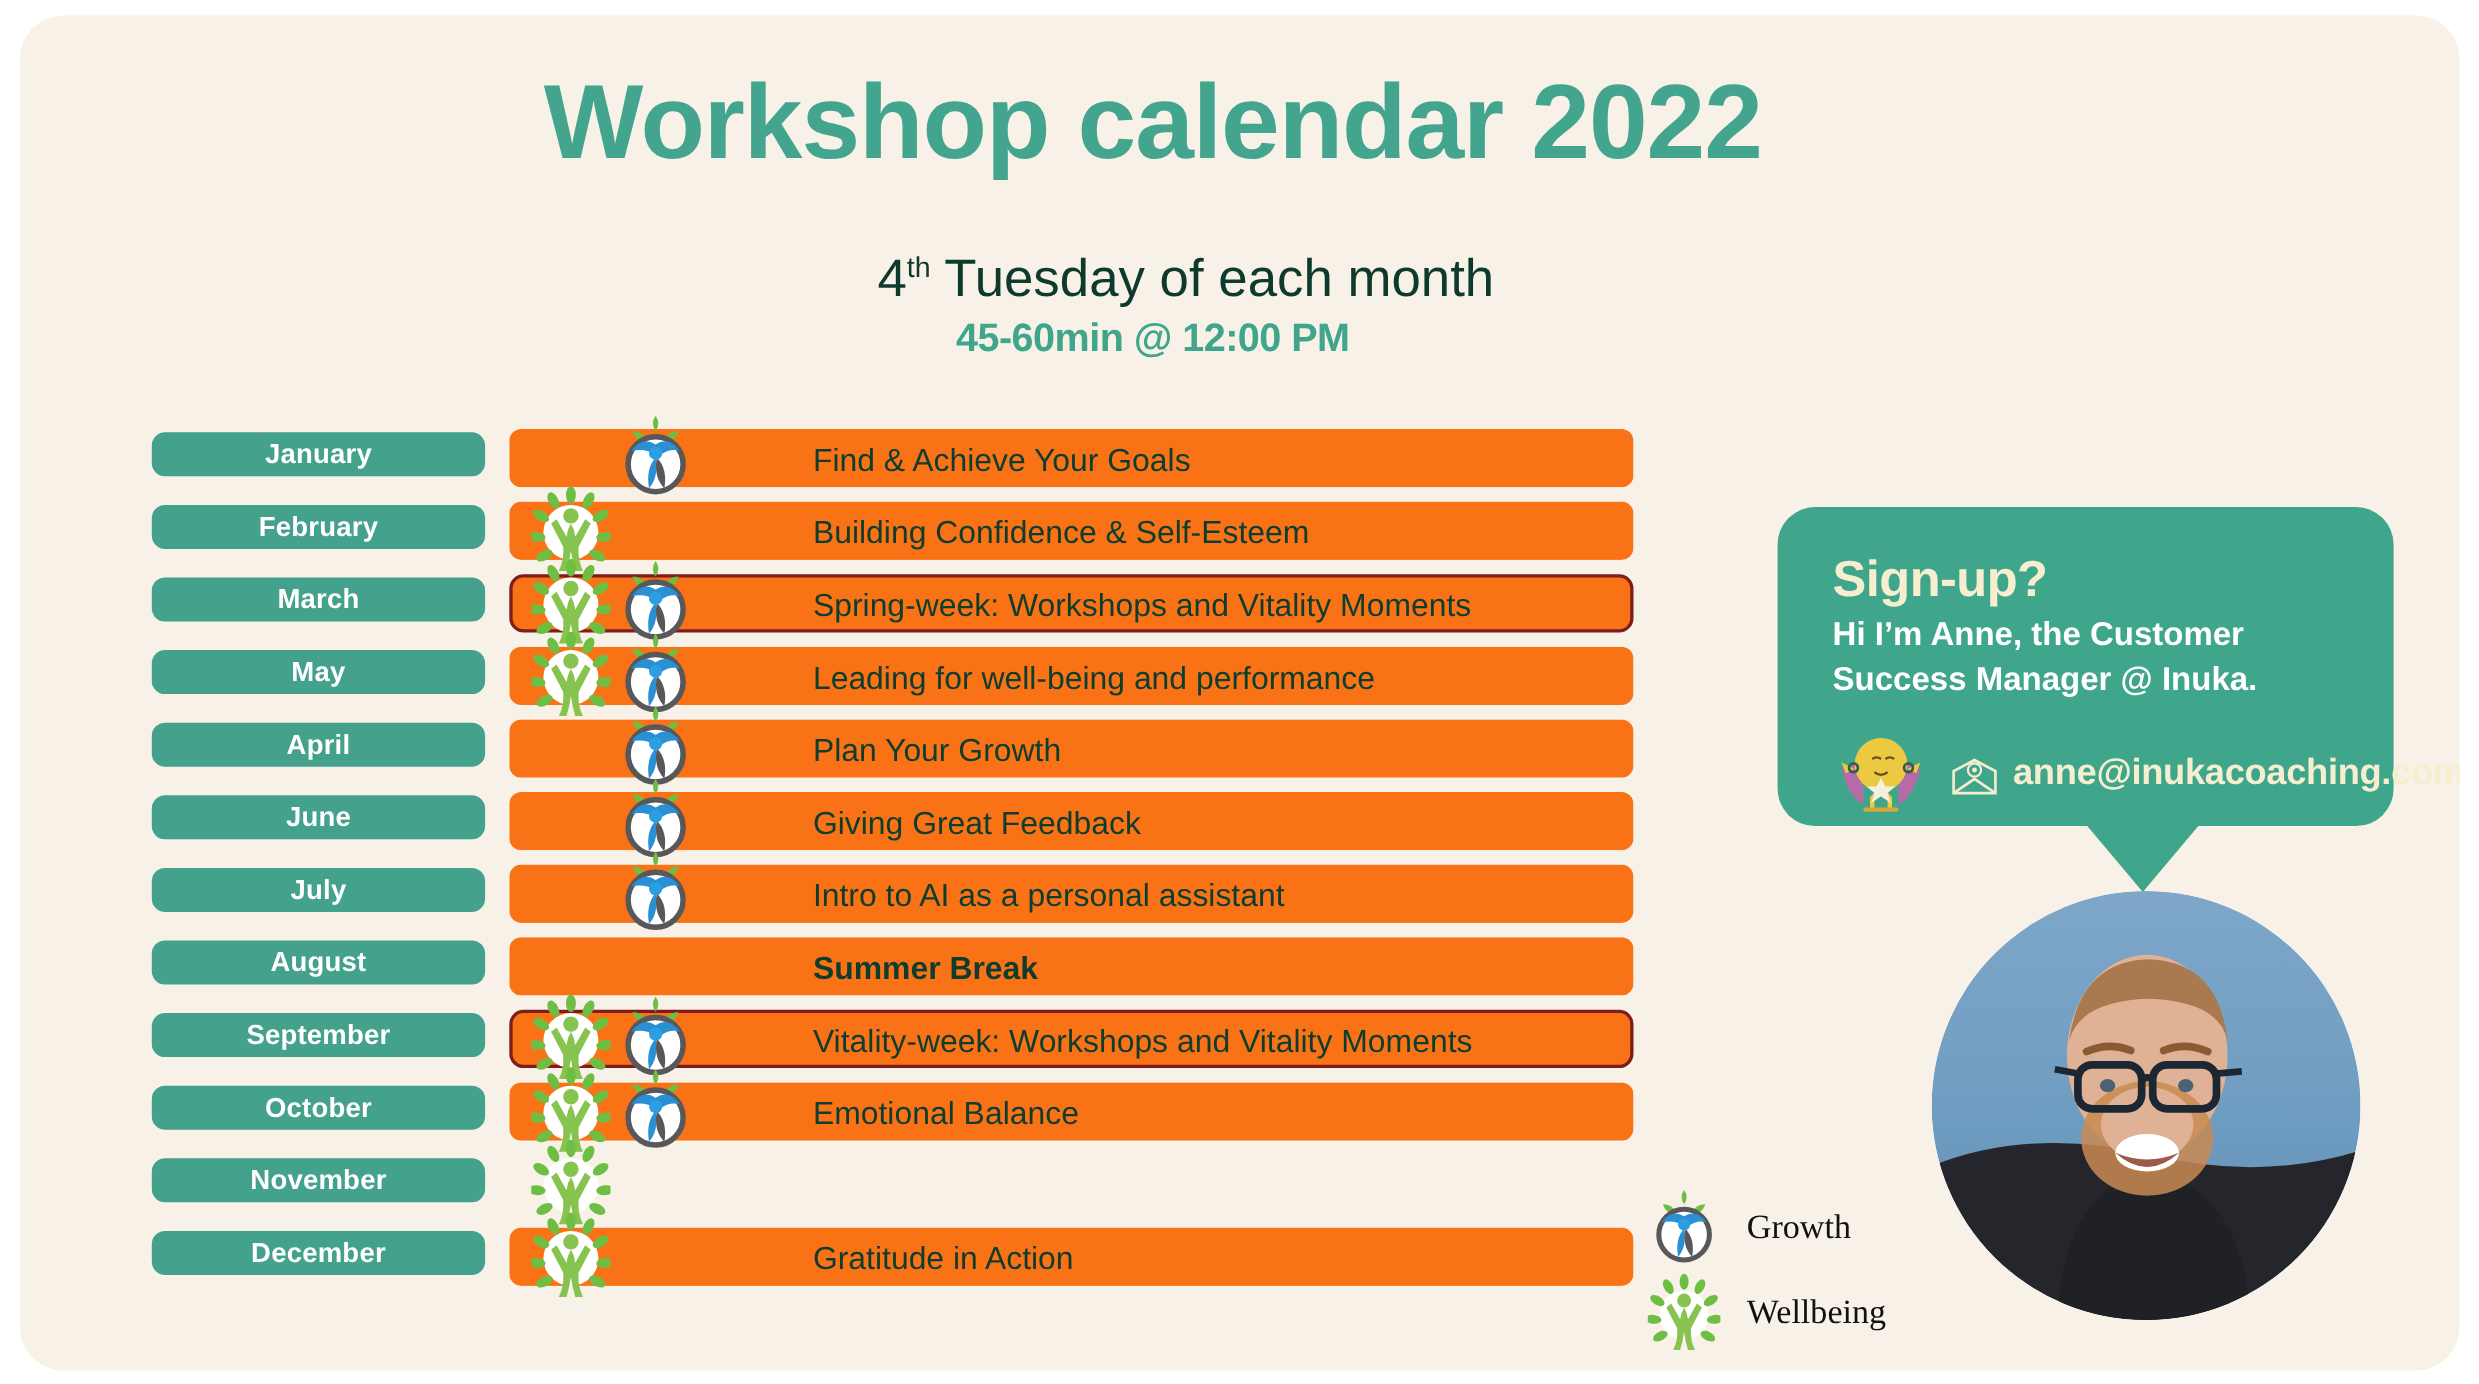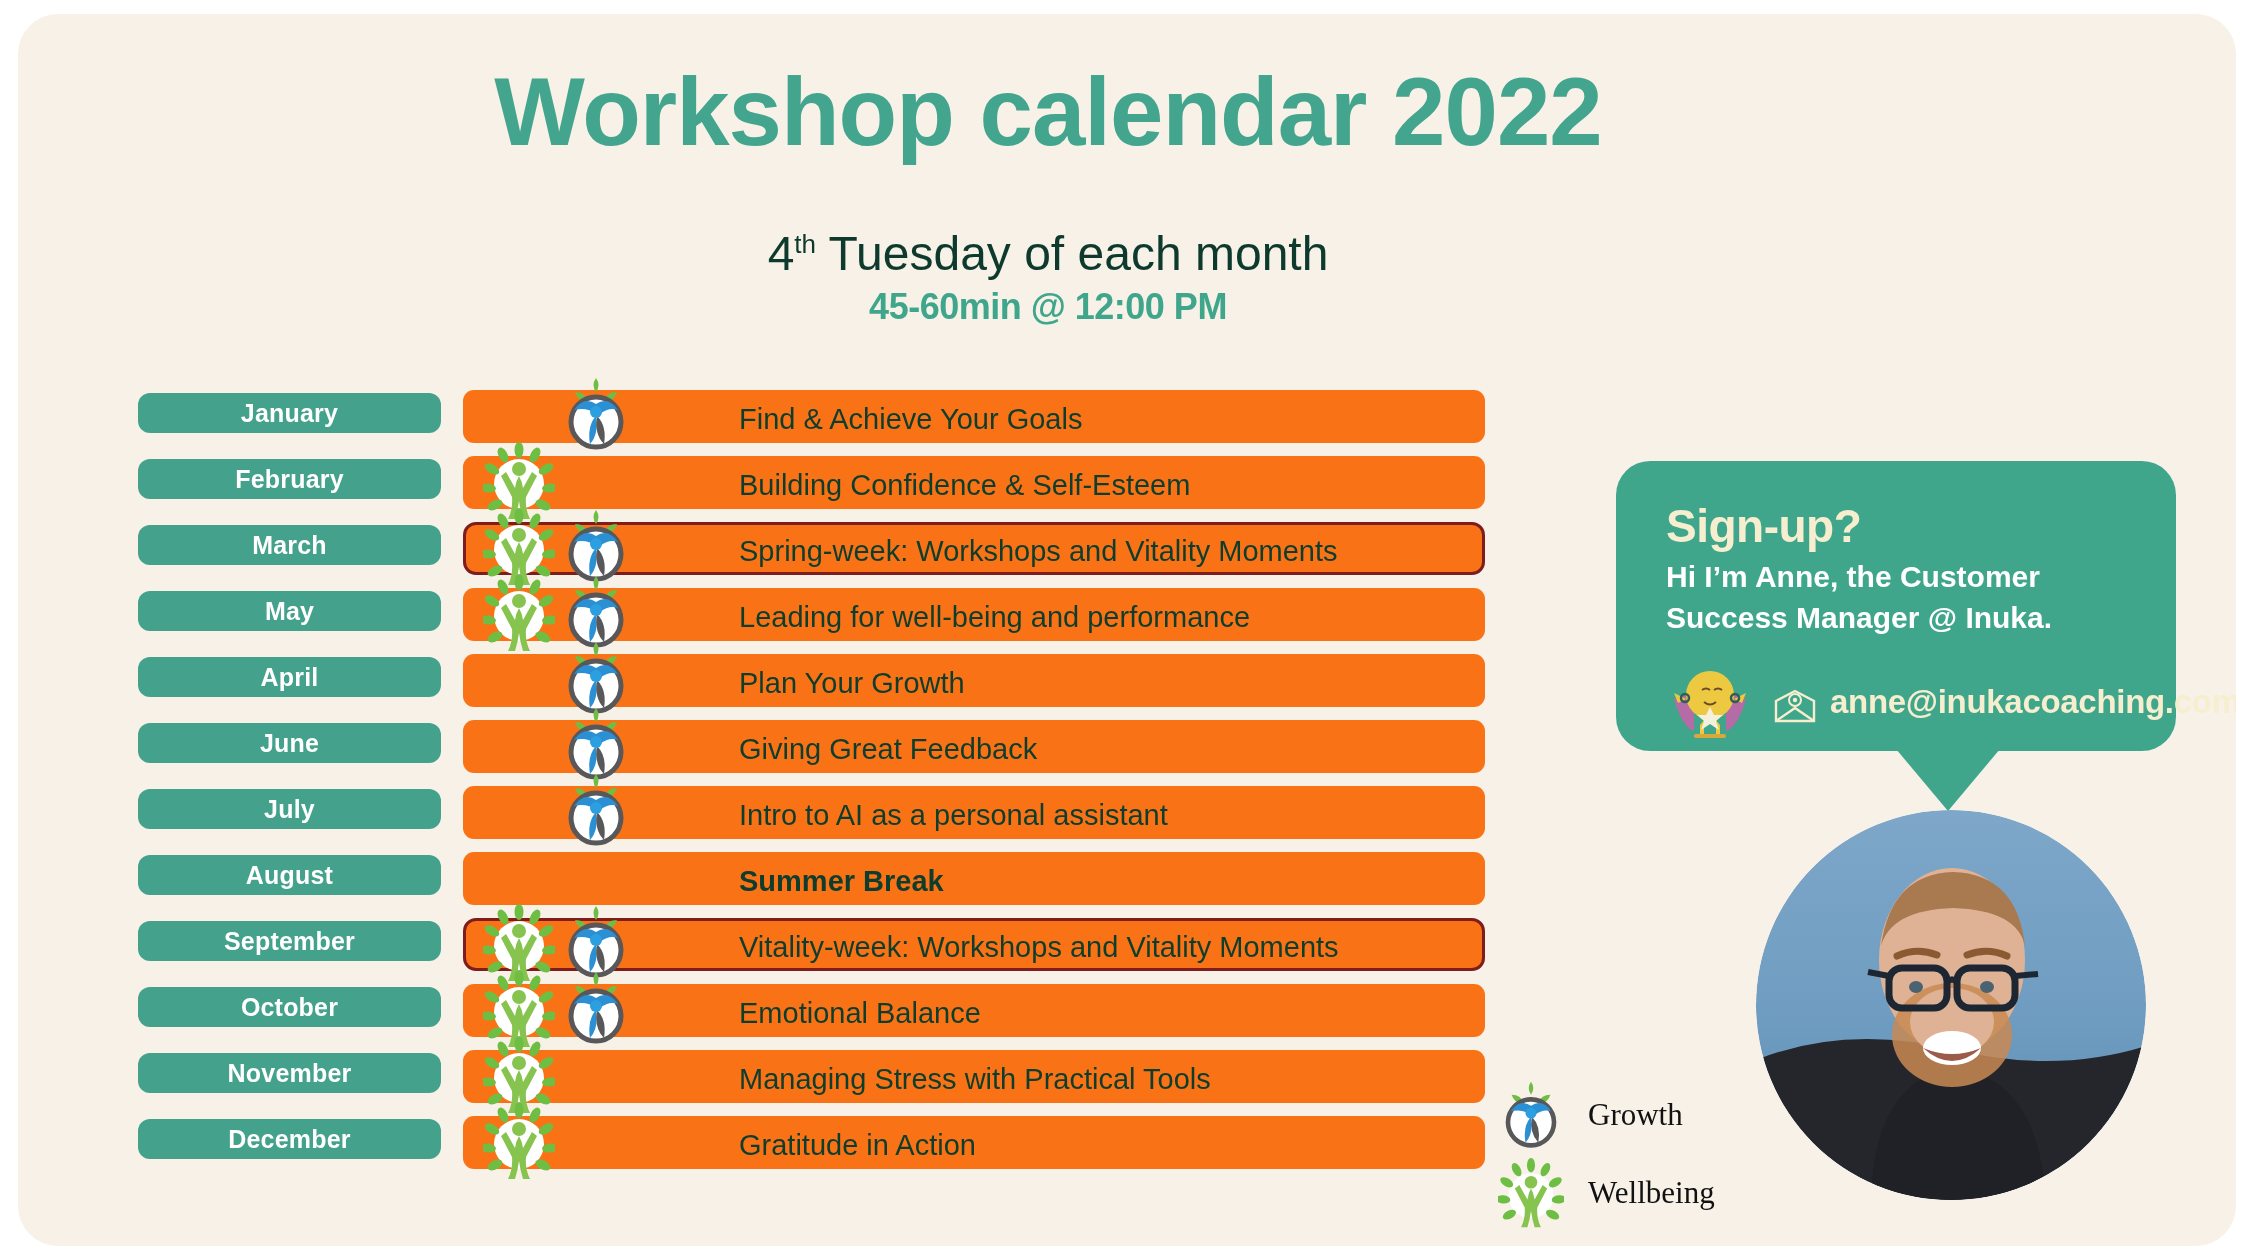--- a/index.html
+++ b/index.html
@@ -25,20 +25,21 @@
     font-size:96px;font-weight:800;
     letter-spacing:-1px;
     color:#44a58e;
     line-height:1.05;
   }
   .subtitle{
     position:absolute;left:0;top:212px;width:2060px;
     text-align:center;
     font-size:48px;font-weight:400;
     color:#0d3a2c;
+    padding-left:30px;
   }
   .subtitle sup{font-size:26px;vertical-align:super;}
   .subtitle2{
     position:absolute;left:0;top:272px;width:2060px;
     text-align:center;
     font-size:36px;font-weight:700;
     color:#3fa68c;
     letter-spacing:-0.5px;
   }
 
@@ -405,23 +406,20 @@
       <path d="M11 34 q10 -14 22 -6 q12 -8 22 6 q-9 -3 -18 4 l-4 0 q-9 -7 -22 -4 Z" fill="#2b8fd4"></path>
       <path d="M33 40 q-9 10 -6 28 q9 -10 6 -28 Z" fill="#2b8fd4"></path>
       <path d="M34 40 q10 10 7 28 q-10 -10 -7 -28 Z" fill="#58585a"></path>
       <circle cx="33" cy="36" r="6" fill="#2b9fe0"></circle>
     </g>
   </svg></div>
         </div>
       </div>
       <div class="row">
         <div class="pill">November</div>
-        <div class="track">
-          <div class="wtitle">Managing Stress with Practical Tools</div>
-        </div>
         <div class="icons">
           <div class="ic well"><svg viewBox="0 0 72 80" width="72" height="80">
     <g>
       <circle cx="36" cy="42" r="25" fill="#ffffff"></circle>
       <g fill="#6fbe44">
         <ellipse cx="36" cy="8" rx="4.5" ry="8"></ellipse>
         <ellipse cx="20" cy="13" rx="4.5" ry="8" transform="rotate(-28 20 13)"></ellipse>
         <ellipse cx="52" cy="13" rx="4.5" ry="8" transform="rotate(28 52 13)"></ellipse>
         <ellipse cx="9" cy="27" rx="4.5" ry="8" transform="rotate(-58 9 27)"></ellipse>
         <ellipse cx="63" cy="27" rx="4.5" ry="8" transform="rotate(58 63 27)"></ellipse>

